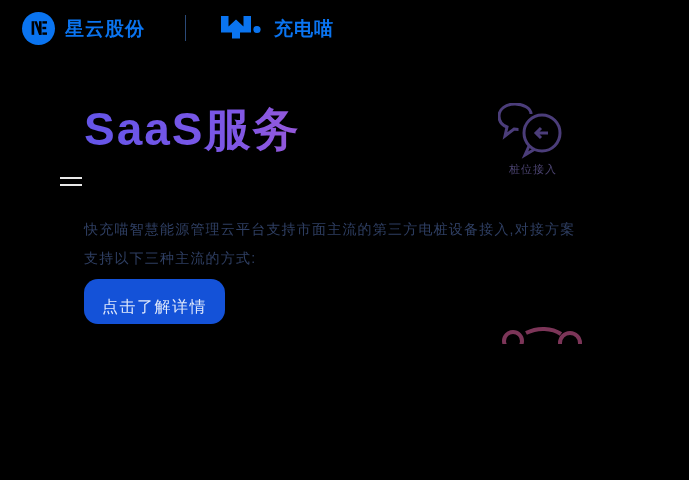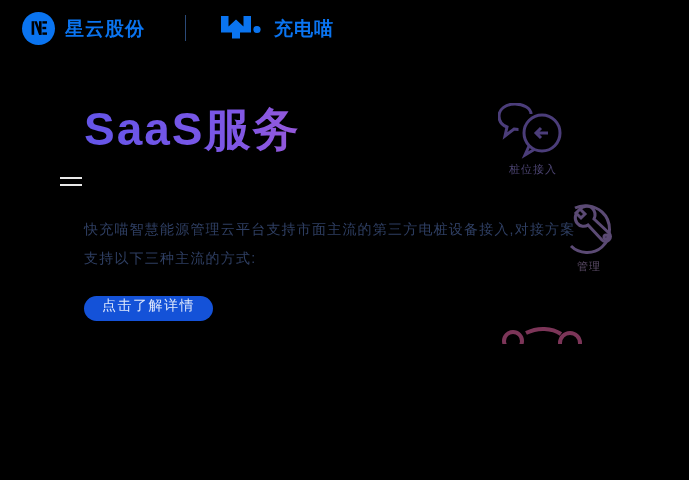--- a/index.html
+++ b/index.html
@@ -140,27 +140,27 @@
   .hero-list {
     color: #2f3f63;
     font-size: 13.5px;
     letter-spacing: 1.2px;
     line-height: 29px;
     margin-top: 1px;
   }
   .hero-list div { white-space: nowrap; }
 
   .cta {
-    margin-top: 23px;
+    margin-top: 6px;
     display: inline-block;
     background: #1452d8;
     color: #dfe8fb;
-    font-size: 14px;
+    font-size: 16px;
     letter-spacing: 1.5px;
-    padding: 2px 18px 9px;
+    padding: 20px 18px 9px;
     border: none;
     border-radius: 14px;
     cursor: pointer;
     line-height: 1;
   }
 
   
   .deco {
     position: absolute;
     display: flex;
@@ -245,30 +245,20 @@
       <g fill="none" stroke="#4b3d7a" stroke-width="3">
         <path d="M33 11 C33 5, 25 1, 17 1 C8 1, 1 6, 1 13 C1 18, 4 22, 9 24 L7 33 L16 26 C17.5 26.3, 19 26.4, 20.5 26.4"></path>
         <circle cx="44" cy="30" r="18"></circle>
         <path d="M31 43 L27 52 L37 46"></path>
         <path d="M50 30 L38 30 M43 25 L38 30 L43 35"></path>
       </g>
     </svg>
     <div class="cap">桩位接入</div>
   </div>
 
-  <div class="deco" id="deco-manage">
-    <svg class="glyph" width="56" height="54" viewBox="0 0 56 54" aria-hidden="true">
-      <g fill="none" stroke="#5b4a74" stroke-width="3">
-        <path d="M14 4 C22 0, 33 1, 41 8 C51 17, 51 34, 41 43 C32 51, 18 50, 10 42"></path>
-        <path d="M18 6 C14 9, 13 15, 16 19 C19 23, 24 23, 27 21 L41 36 C43 38, 46 38, 48 36 C50 34, 50 31, 48 29 L33 15 C35 11, 34 7, 31 4 C28 1, 22 2, 19 5 L24 10 L20 14 L15 9 Z"></path>
-        <circle cx="45" cy="33" r="2"></circle>
-      </g>
-    </svg>
-    <div class="cap">管理</div>
-  </div>
 
   <div class="deco" id="deco-network">
     <svg class="glyph" width="84" height="66" viewBox="0 0 84 66" aria-hidden="true">
       <g fill="none" stroke="#7c3558" stroke-width="4">
         <circle cx="13" cy="16" r="9"></circle>
         <circle cx="70" cy="18" r="10"></circle>
         <circle cx="41" cy="55" r="10"></circle>
         <path d="M26 8 C38 2, 52 3, 61 9"></path>
         <path d="M13 26 C13 38, 22 49, 31 54"></path>
         <path d="M69 29 C66 42, 58 51, 51 55"></path>

